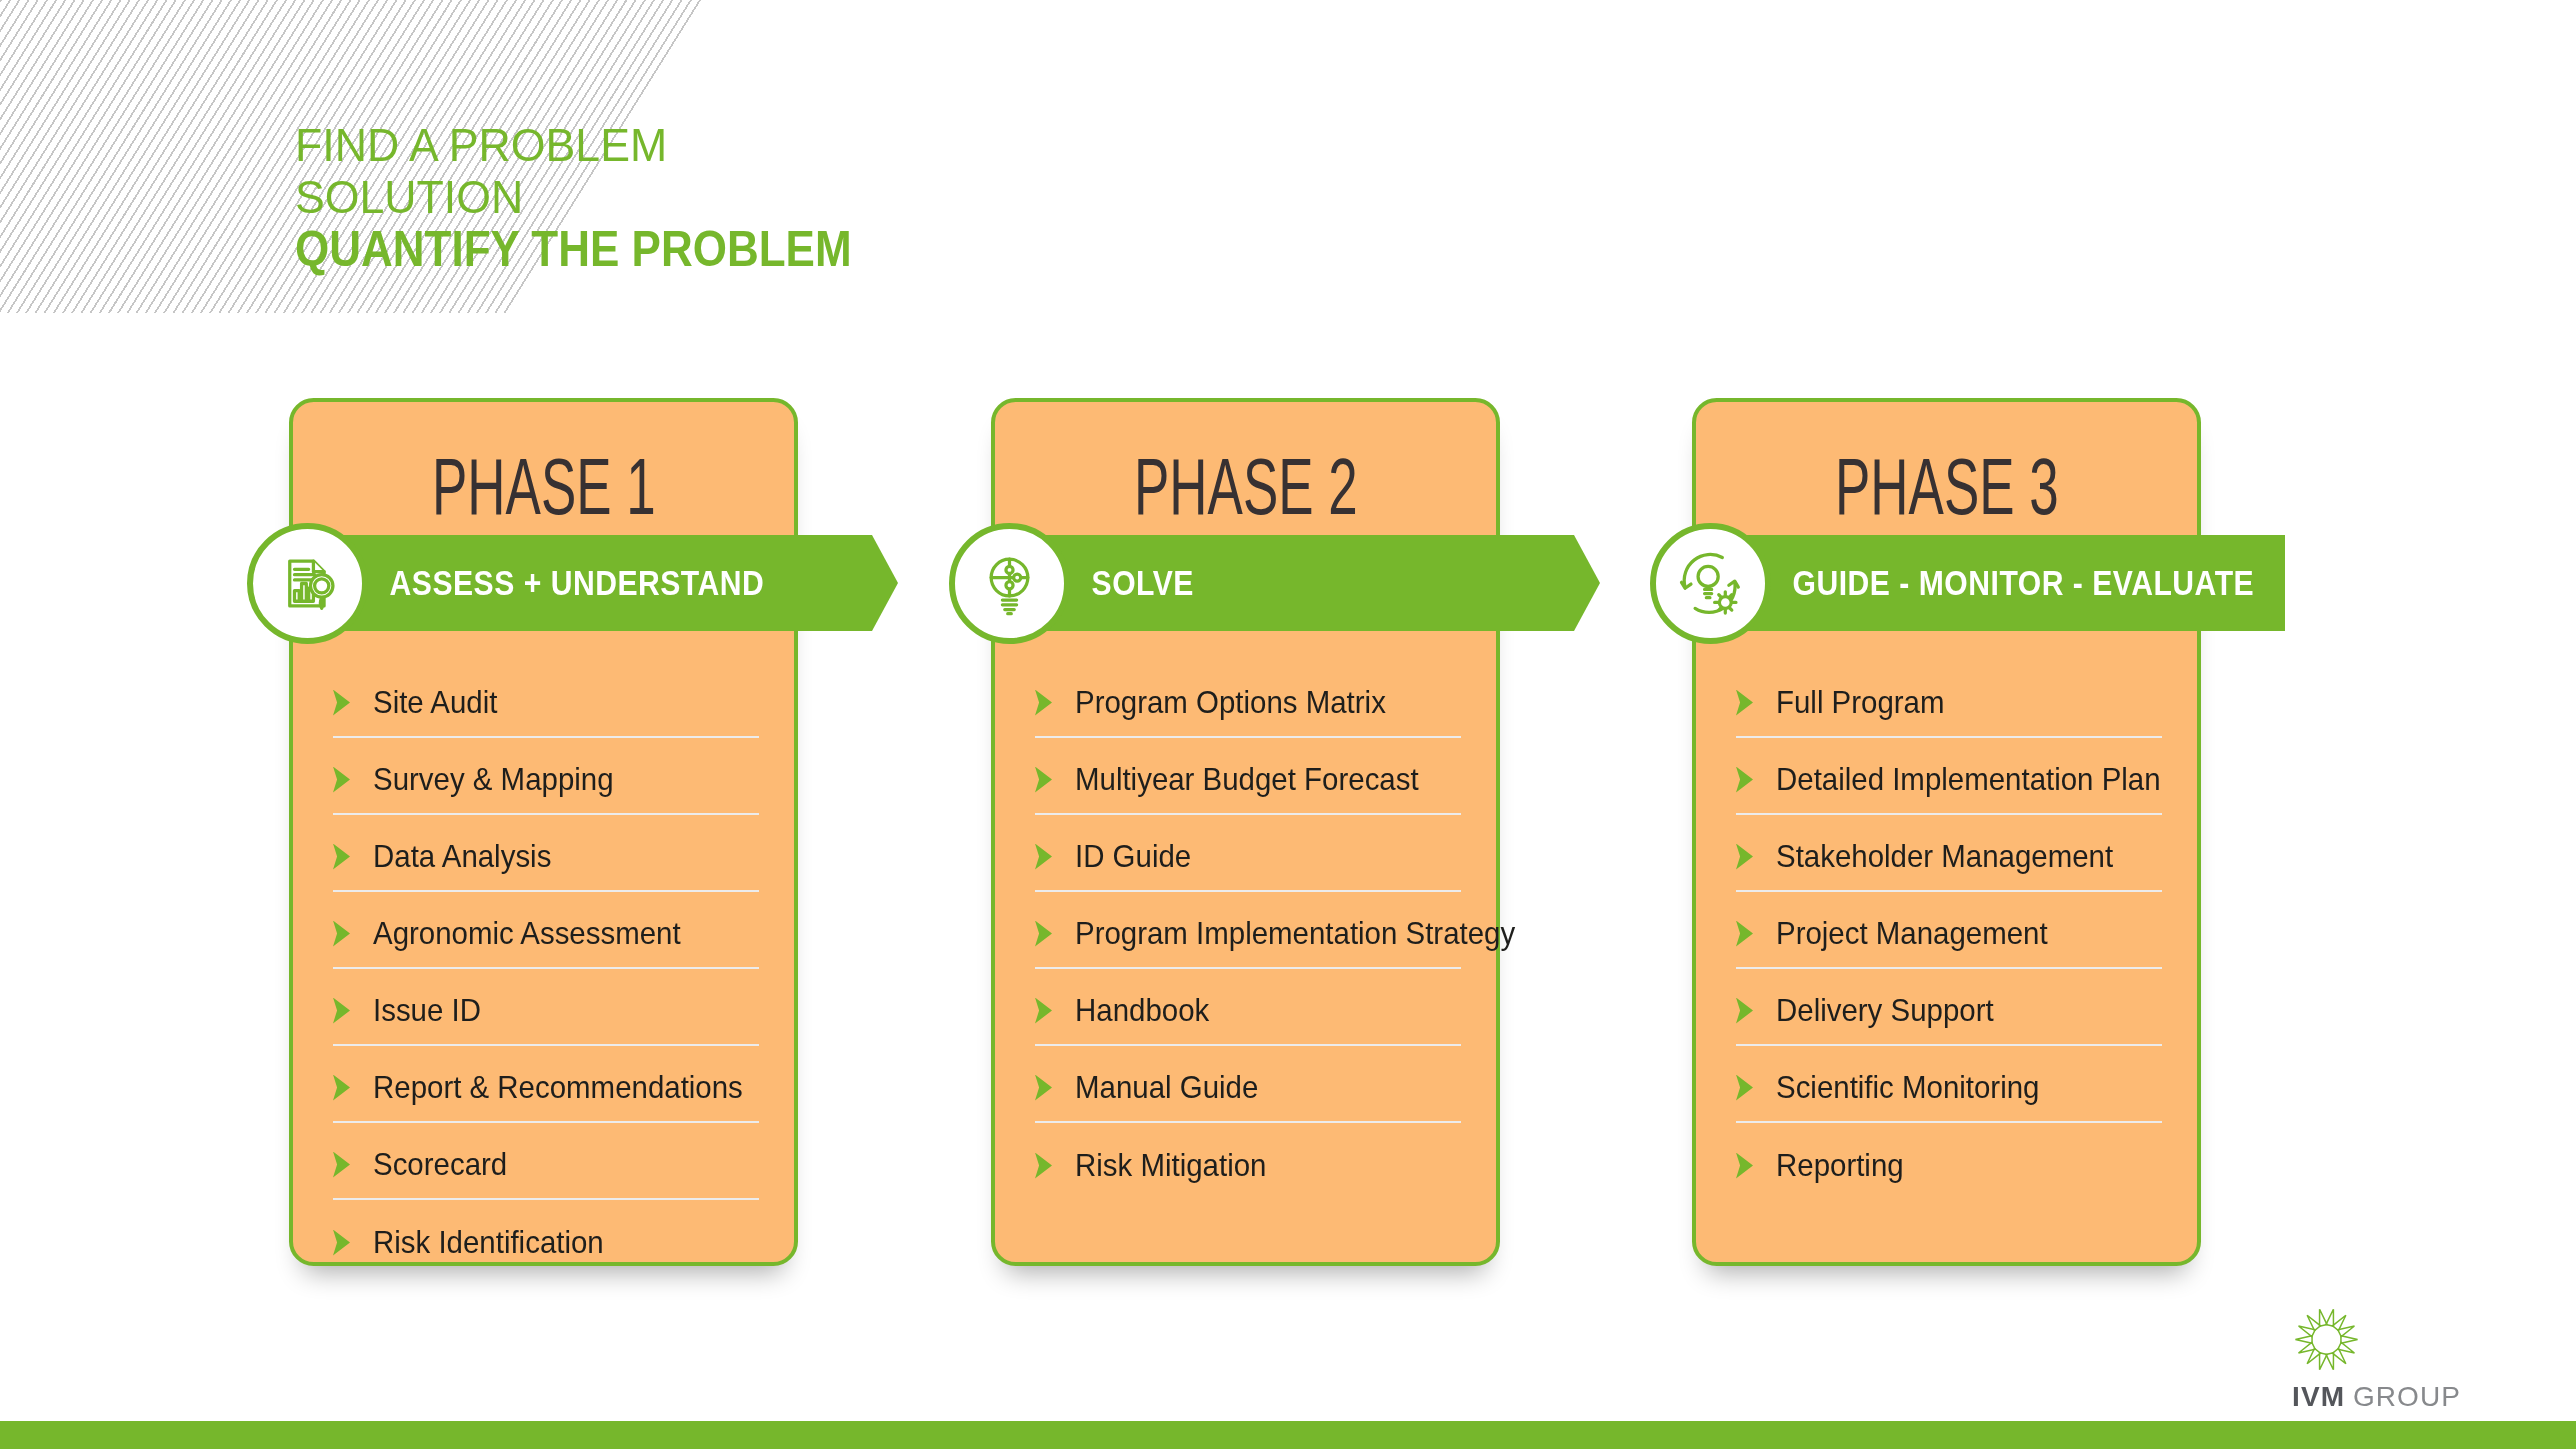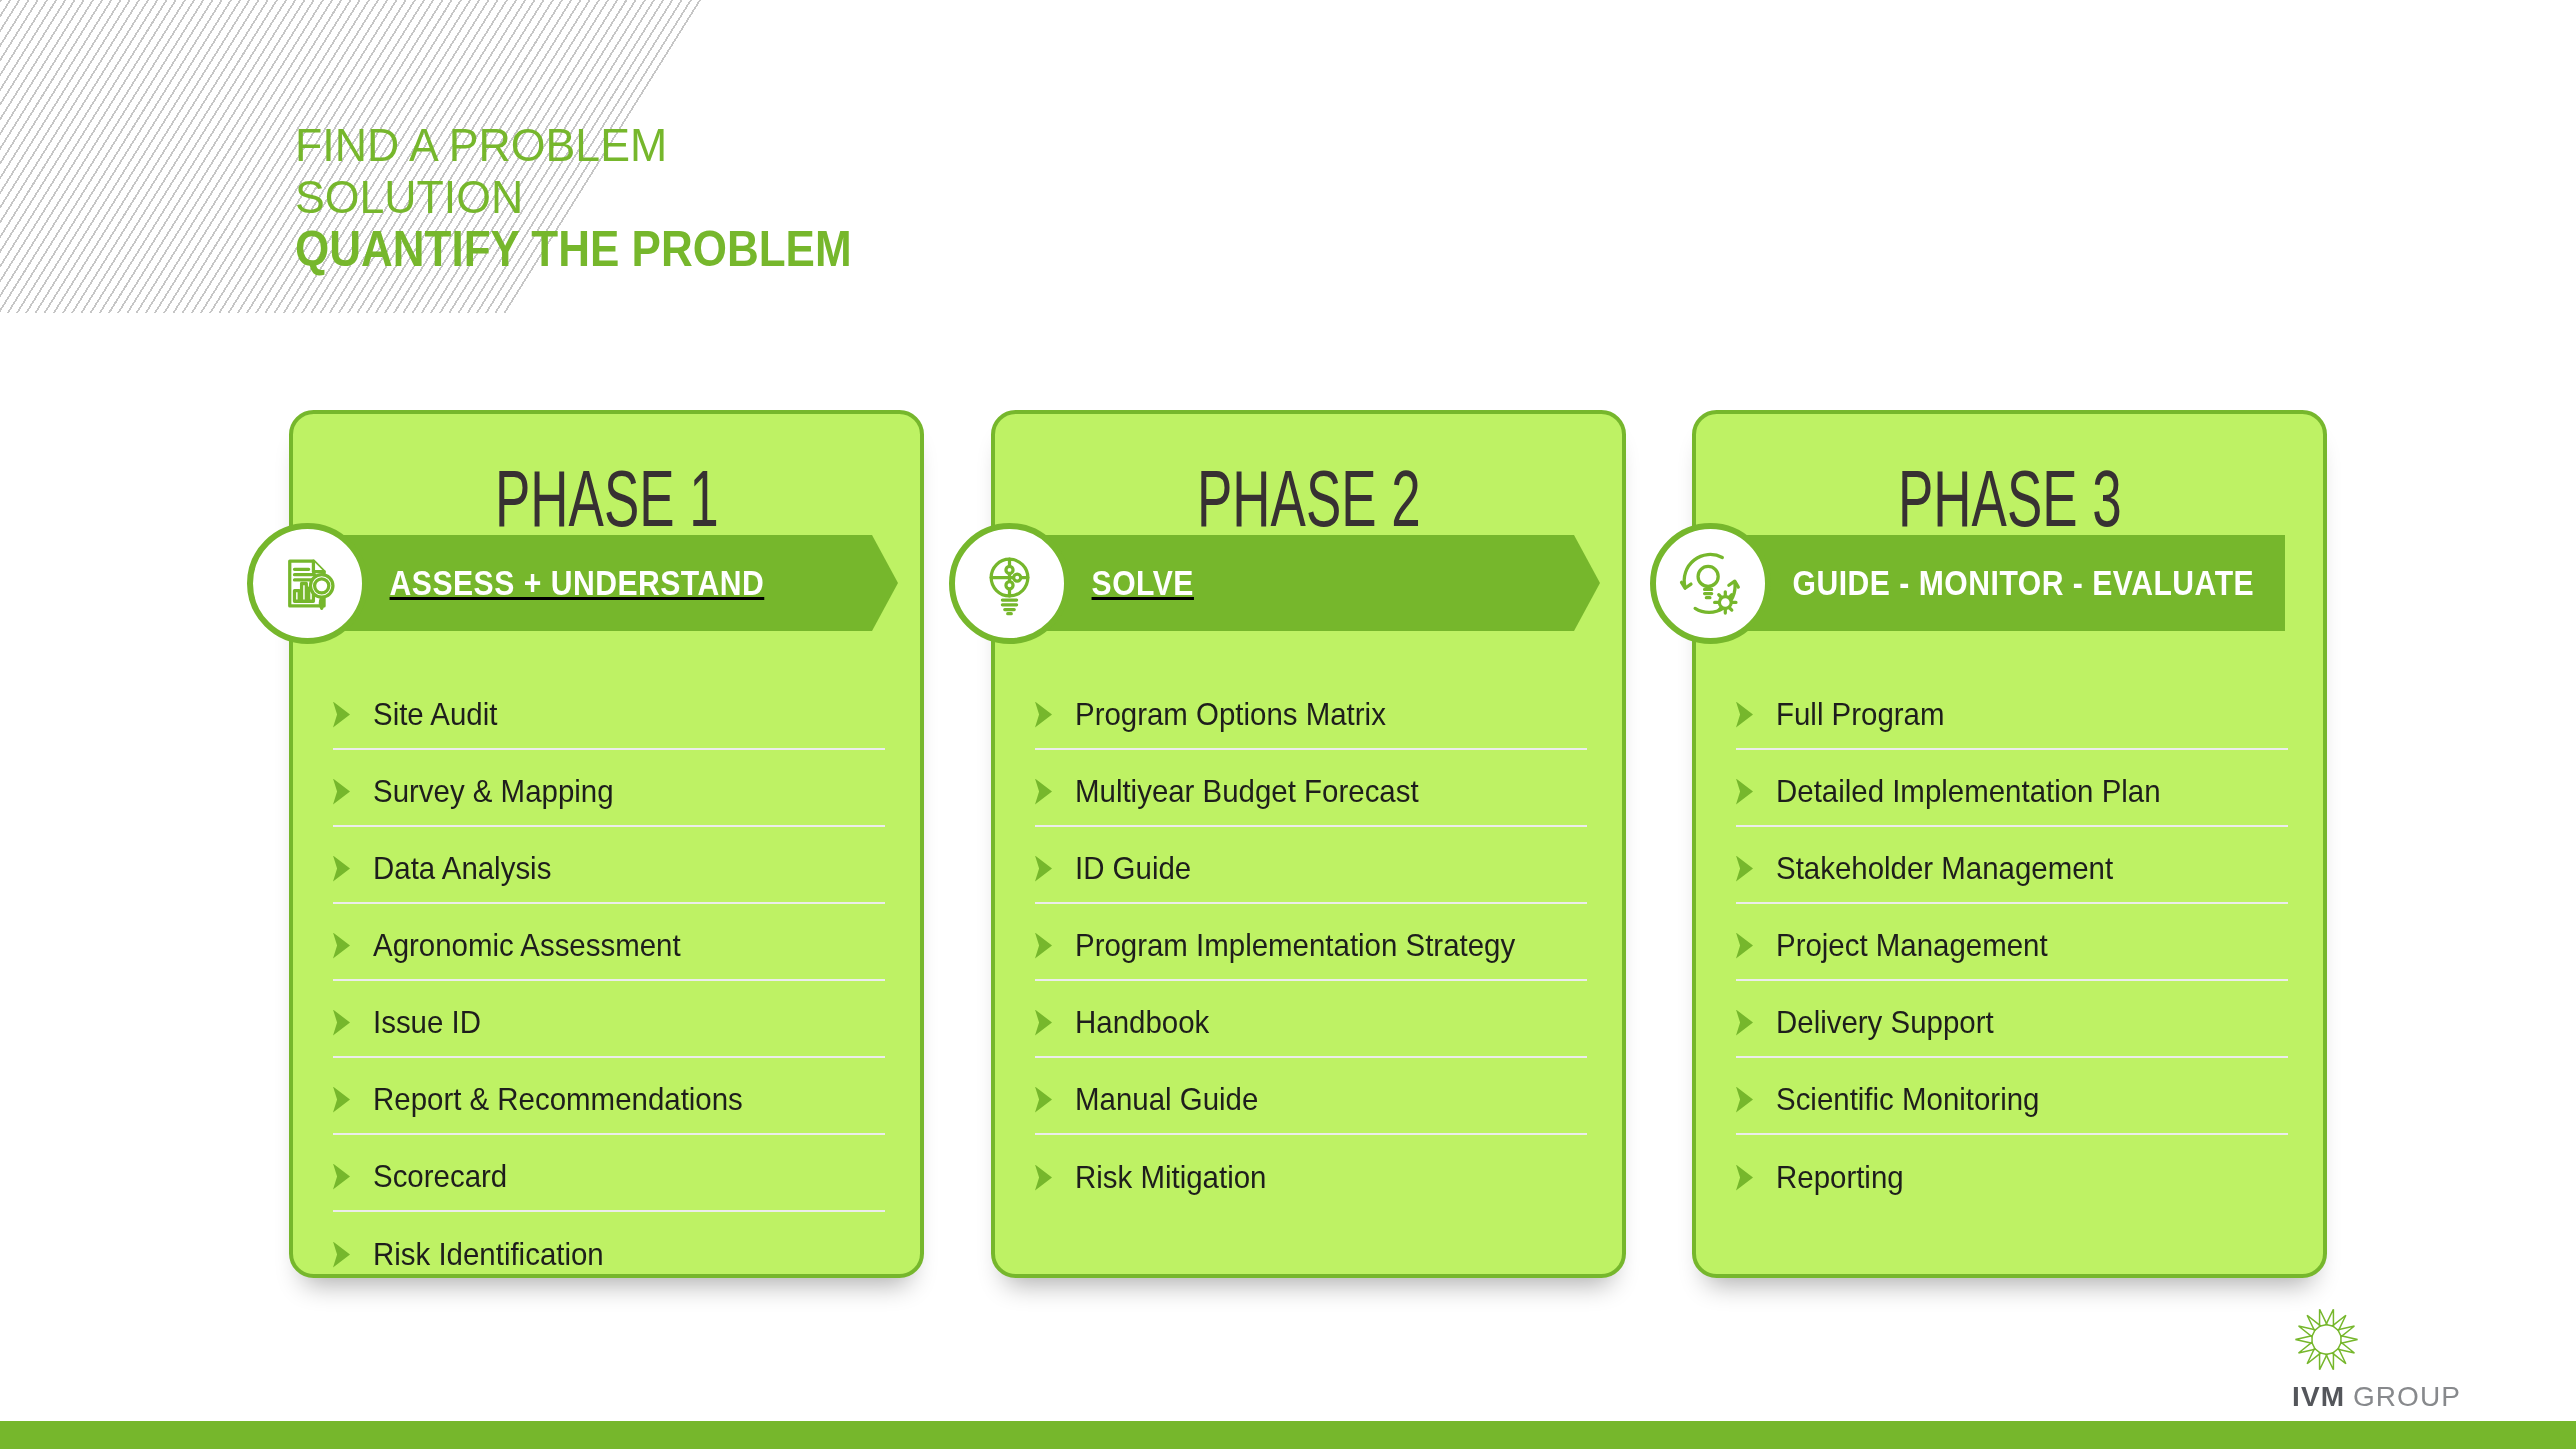--- a/index.html
+++ b/index.html
@@ -27,21 +27,21 @@
   
   .headline{position:absolute;left:295px;top:119px;z-index:2;color:var(--green);}
   .h-line{line-height:52px;white-space:nowrap;}
   .h-line>span{display:inline-block;transform-origin:left center;}
   .h-reg{font-size:47px;font-weight:400;}
   .h-reg>span{transform:scaleX(.95);}
   .h-bold{font-size:50px;font-weight:700;}
   .h-bold>span{transform:scaleX(.88);}
   
   .card{
-    position:absolute;top:410px;width:635px;height:868px;background:#bef264;
+    position:absolute;top:398px;width:509px;height:868px;background:#fdba74;
     border:4.5px solid var(--green);border-radius:24.6px;
     box-shadow:0 20px 27px -14.5px rgba(0,0,0,.33);
     z-index:2;
   }
   .phase-title{
     position:absolute;top:39px;left:0;right:0;text-align:center;
     font-size:79px;font-weight:400;color:var(--title-dark);white-space:nowrap;
   }
   .phase-title>span{display:inline-block;transform:scaleX(.67);transform-origin:center;}
   .list{position:absolute;top:267px;left:0;right:0;list-style:none;}
@@ -56,21 +56,21 @@
   }
   .label{
     font-size:32px;color:var(--text-dark);white-space:nowrap;
     transform:scaleX(.92);transform-origin:left center;
   }
   
   .banner{
     position:absolute;top:535px;height:96px;background:var(--green);
     display:flex;align-items:center;z-index:3;
   }
-  .banner.arrow{clip-path:polygon(0 0,calc(100% - 26px) 0,100% 50%,calc(100% - 26px) 100%,0 100%);text-decoration:underline;}
+  .banner.arrow{clip-path:polygon(0 0,calc(100% - 26px) 0,100% 50%,calc(100% - 26px) 100%,0 100%);}
   .banner-text{
     color:#fff;font-weight:700;font-size:35px;letter-spacing:0.6px;
     padding-left:96px;white-space:nowrap;
     transform:scaleX(.86);transform-origin:left center;
   }
   
   .badge{
     position:absolute;top:523px;width:121px;height:121px;border-radius:50%;
     background:#fff;border:6.1px solid var(--green);z-index:4;
     display:flex;align-items:center;justify-content:center;

